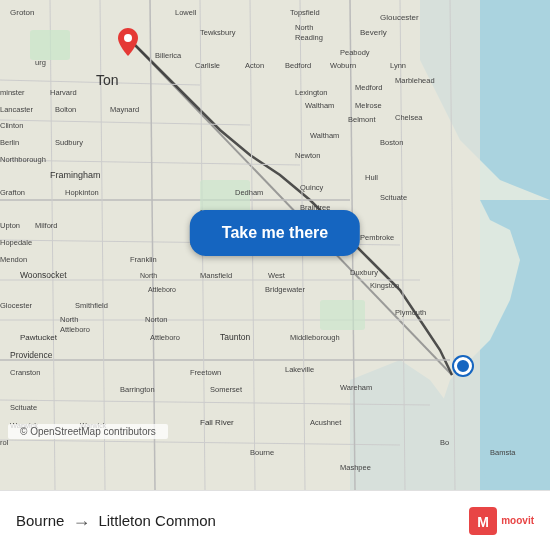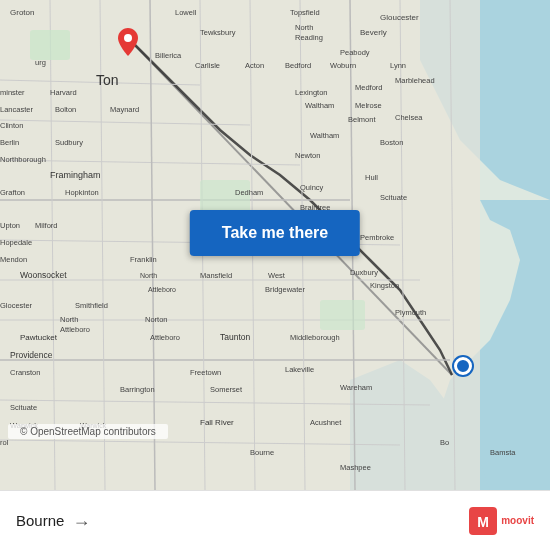--- a/index.html
+++ b/index.html
@@ -29,21 +29,21 @@
 
     
     #take-me-there-btn {
       position: absolute;
       top: 210px;
       left: 50%;
       transform: translateX(-50%);
       background: #1565c0;
       color: white;
       border: none;
-      border-radius: 4px;
+      border-radius: 16px;
       padding: 14px 32px;
       font-size: 16px;
       font-weight: bold;
       cursor: pointer;
       white-space: nowrap;
       z-index: 10;
       box-shadow: 0 2px 6px rgba(0,0,0,0.3);
     }
 
     
@@ -307,20 +307,21 @@
 
   <button id="take-me-there-btn">Take me there</button>
 
   <div id="attribution">© OpenStreetMap contributors</div>
 </div>
 
 <div id="bottom-bar">
   <div id="route-info">
     <span id="from-label">Bourne</span>
     <span id="arrow-icon">→</span>
+    <span id="to-label">Littleton Common</span>
   </div>
   <div id="moovit-logo">
     <svg id="moovit-icon" viewBox="0 0 28 28" xmlns="http://www.w3.org/2000/svg">
       <rect width="28" height="28" rx="4" fill="#e84545"></rect>
       <text x="14" y="20" font-size="14" fill="white" font-family="Arial" font-weight="bold" text-anchor="middle">M</text>
     </svg>
     <span id="moovit-text">moovit</span>
   </div>
 </div>
 

